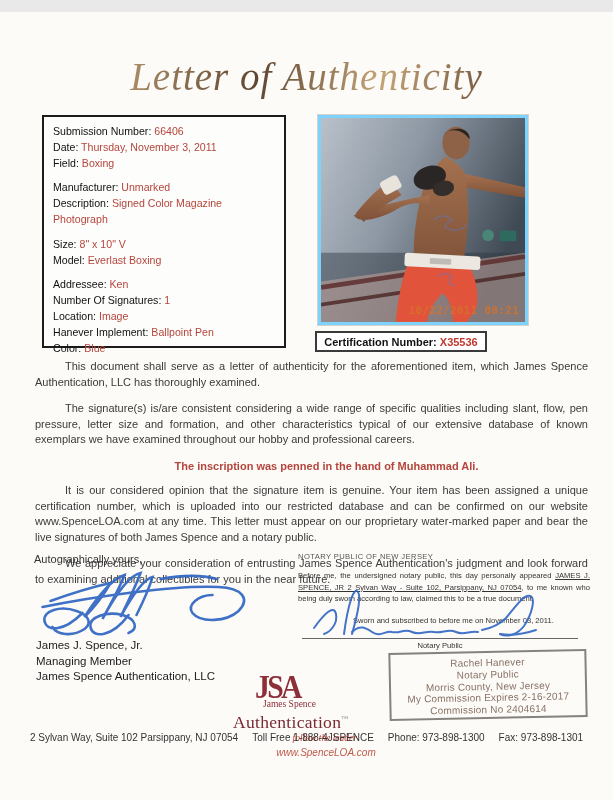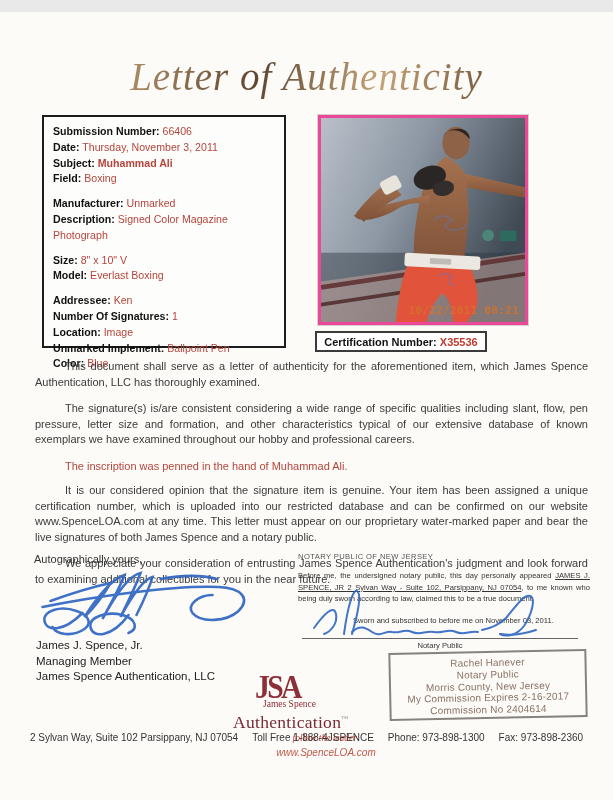--- a/index.html
+++ b/index.html
@@ -23,45 +23,45 @@
     }
   }
   
   .info-box {
     position:absolute; left:42px; top:103px; width:244px; height:233px;
     border:2px solid #1c1c1c; background:#fdfdfb;
     padding:7px 9px; font-size:10.6px; line-height:15.8px;
   }
   .info-row { }
   .info-row.gap { margin-top:9px; }
-  .info-label { font-weight:bold; color:#111; }
+  .info-label { font-weight:normal; color:#111; }
   .info-value { color:#b5453c; }
   .info-value.strong { font-weight:bold; }
   
   .photo-frame {
     position:absolute; left:317px; top:102px; width:212px; height:212px;
-    background:#ec4899; border:1px solid #d4d2ca; padding:3px;
+    background:#7dd3fc; border:1px solid #d4d2ca; padding:3px;
   }
   .photo-frame svg { width:100%; height:100%; display:block; }
   
   .cert-box {
     position:absolute; left:315px; top:319px; width:172px; height:21px;
     border:2px solid #3a3a3a; background:#fff;
     text-align:center; font-size:11px; line-height:18px;
   }
   .cert-label { font-weight:bold; color:#111; }
   .cert-value { font-weight:bold; color:#c0392f; }
   
   .body-text {
     position:absolute; left:35px; top:347px; width:553px;
     font-size:11px; line-height:15.5px; text-align:justify; color:#3a3a3a;
   }
   .body-text p { text-indent:30px; margin-bottom:11px; }
   .body-text p.inscription {
-    color:#b5453c; font-weight:normal; margin-bottom:9px; text-align:left;
+    color:#b5453c; font-weight:bold; margin-bottom:9px; text-align:center;
   }
   
   .signoff { position:absolute; left:34px; top:541px; width:250px; font-size:11px; color:#333; }
   .sig-spence { position:absolute; left:30px; top:555px; width:235px; height:72px; }
   .signer { position:absolute; left:36px; top:626px; font-size:11.5px; line-height:15.5px; color:#222; }
   
   .notary { position:absolute; left:298px; top:540px; width:292px; }
   .notary-header { font-size:7.6px; letter-spacing:.4px; color:#555; }
   .notary-body { margin-top:9px; font-size:7.6px; line-height:11.5px; color:#333; text-align:justify; }
   .appeared { text-decoration:underline; }
@@ -100,30 +100,29 @@
 </head>
 <body>
 
 <div class="page">
 
   <div class="title">Letter of Authenticity</div>
 
   <div class="info-box">
     <div class="info-row"><span class="info-label">Submission Number:</span> <span class="info-value">66406</span></div>
     <div class="info-row"><span class="info-label">Date:</span> <span class="info-value">Thursday, November 3, 2011</span></div>
-    <div class="info-row"><span class="info-label">Subject:</span> <span class="info-value strong">Muhammad Ali</span></div>
     <div class="info-row"><span class="info-label">Field:</span> <span class="info-value">Boxing</span></div>
     <div class="info-row gap"><span class="info-label">Manufacturer:</span> <span class="info-value">Unmarked</span></div>
     <div class="info-row"><span class="info-label">Description:</span> <span class="info-value">Signed Color Magazine Photograph</span></div>
     <div class="info-row gap"><span class="info-label">Size:</span> <span class="info-value">8" x 10" V</span></div>
     <div class="info-row"><span class="info-label">Model:</span> <span class="info-value">Everlast Boxing</span></div>
     <div class="info-row gap"><span class="info-label">Addressee:</span> <span class="info-value">Ken</span></div>
     <div class="info-row"><span class="info-label">Number Of Signatures:</span> <span class="info-value">1</span></div>
     <div class="info-row"><span class="info-label">Location:</span> <span class="info-value">Image</span></div>
-    <div class="info-row"><span class="info-label">Unmarked Implement:</span> <span class="info-value">Ballpoint Pen</span></div>
+    <div class="info-row"><span class="info-label">Hanever Implement:</span> <span class="info-value">Ballpoint Pen</span></div>
     <div class="info-row"><span class="info-label">Color:</span> <span class="info-value">Blue</span></div>
   </div>
 
   <div class="photo-frame">
     <svg viewBox="0 0 210 212" preserveAspectRatio="none">
       <defs>
         <linearGradient id="bg" x1="0" y1="0" x2="1" y2="0.45">
           <stop offset="0" stop-color="#b9c0c9"></stop>
           <stop offset="0.45" stop-color="#8d98a4"></stop>
           <stop offset="1" stop-color="#3f4a55"></stop>
@@ -226,17 +225,17 @@
     <div class="jsa-initials">JSA</div>
     <div class="jsa-name">James Spence</div>
     <div class="jsa-word"><span>Authentication</span><span class="jsa-tm">™</span></div>
     <div class="jsa-tagline">follow the leader</div>
   </div>
 
   <div class="footer-line">
     <span>2 Sylvan Way, Suite 102  Parsippany, NJ 07054</span>
     <span>Toll Free 1-888-4JSPENCE</span>
     <span>Phone: 973-898-1300</span>
-    <span>Fax: 973-898-2360</span>
+    <span>Fax: 973-898-1301</span>
   </div>
   <div class="footer-web">www.SpenceLOA.com</div>
 
 </div>
 
 </body></html>

